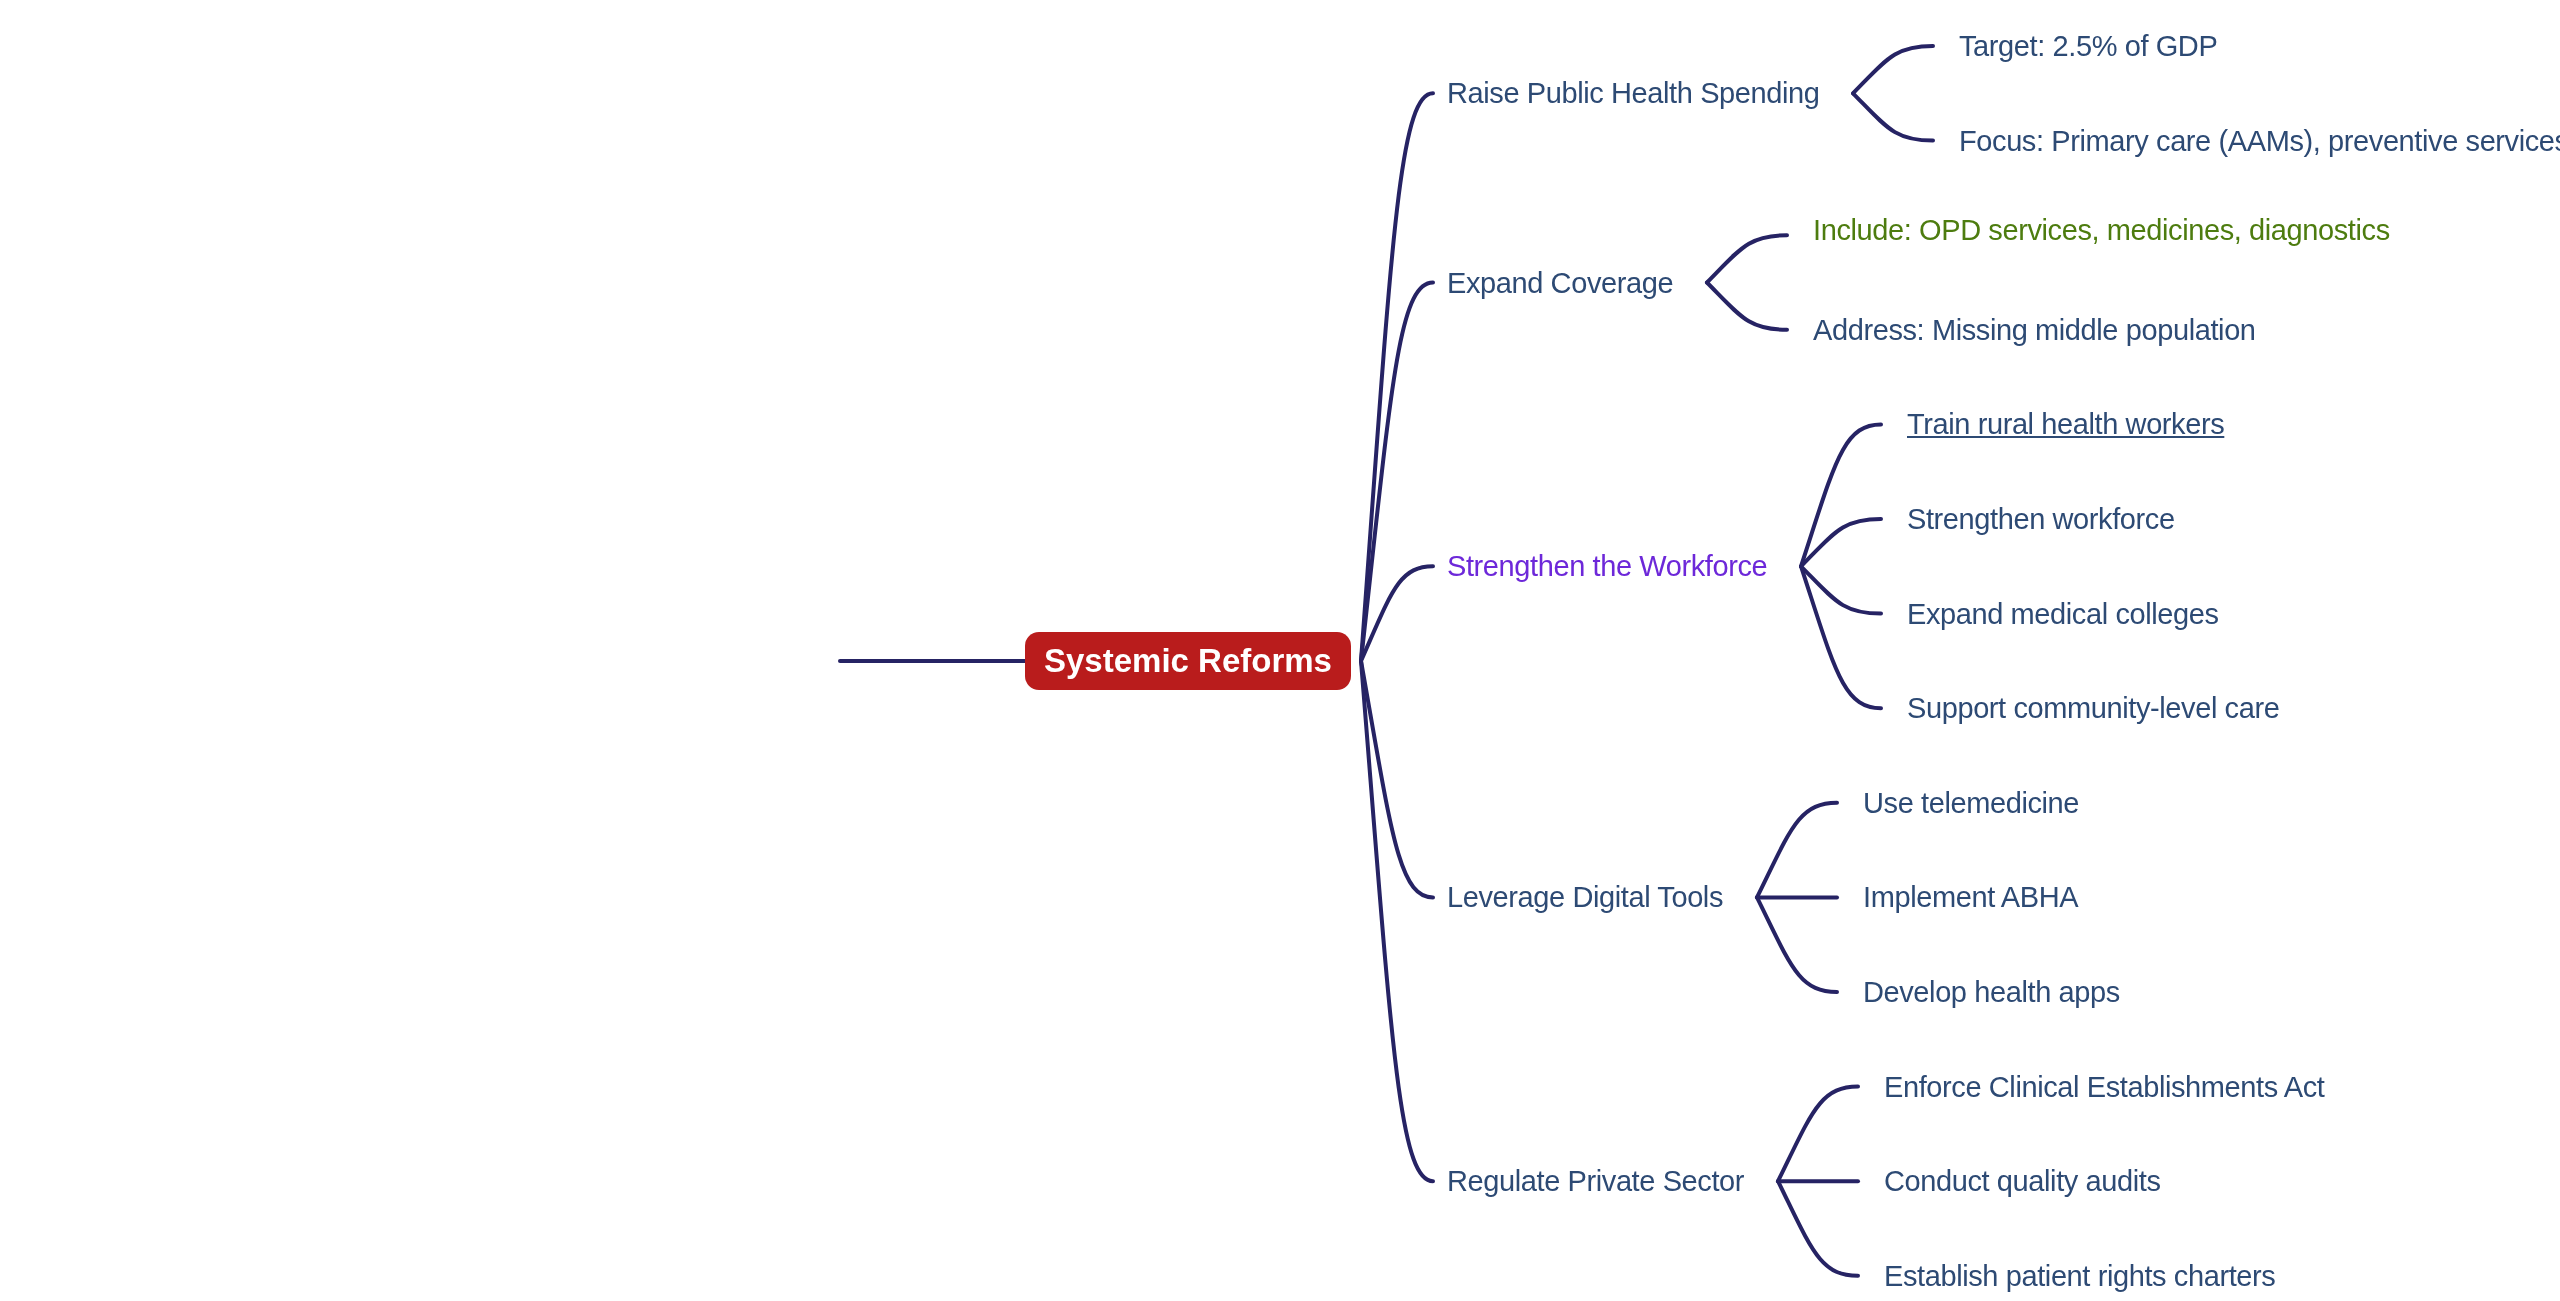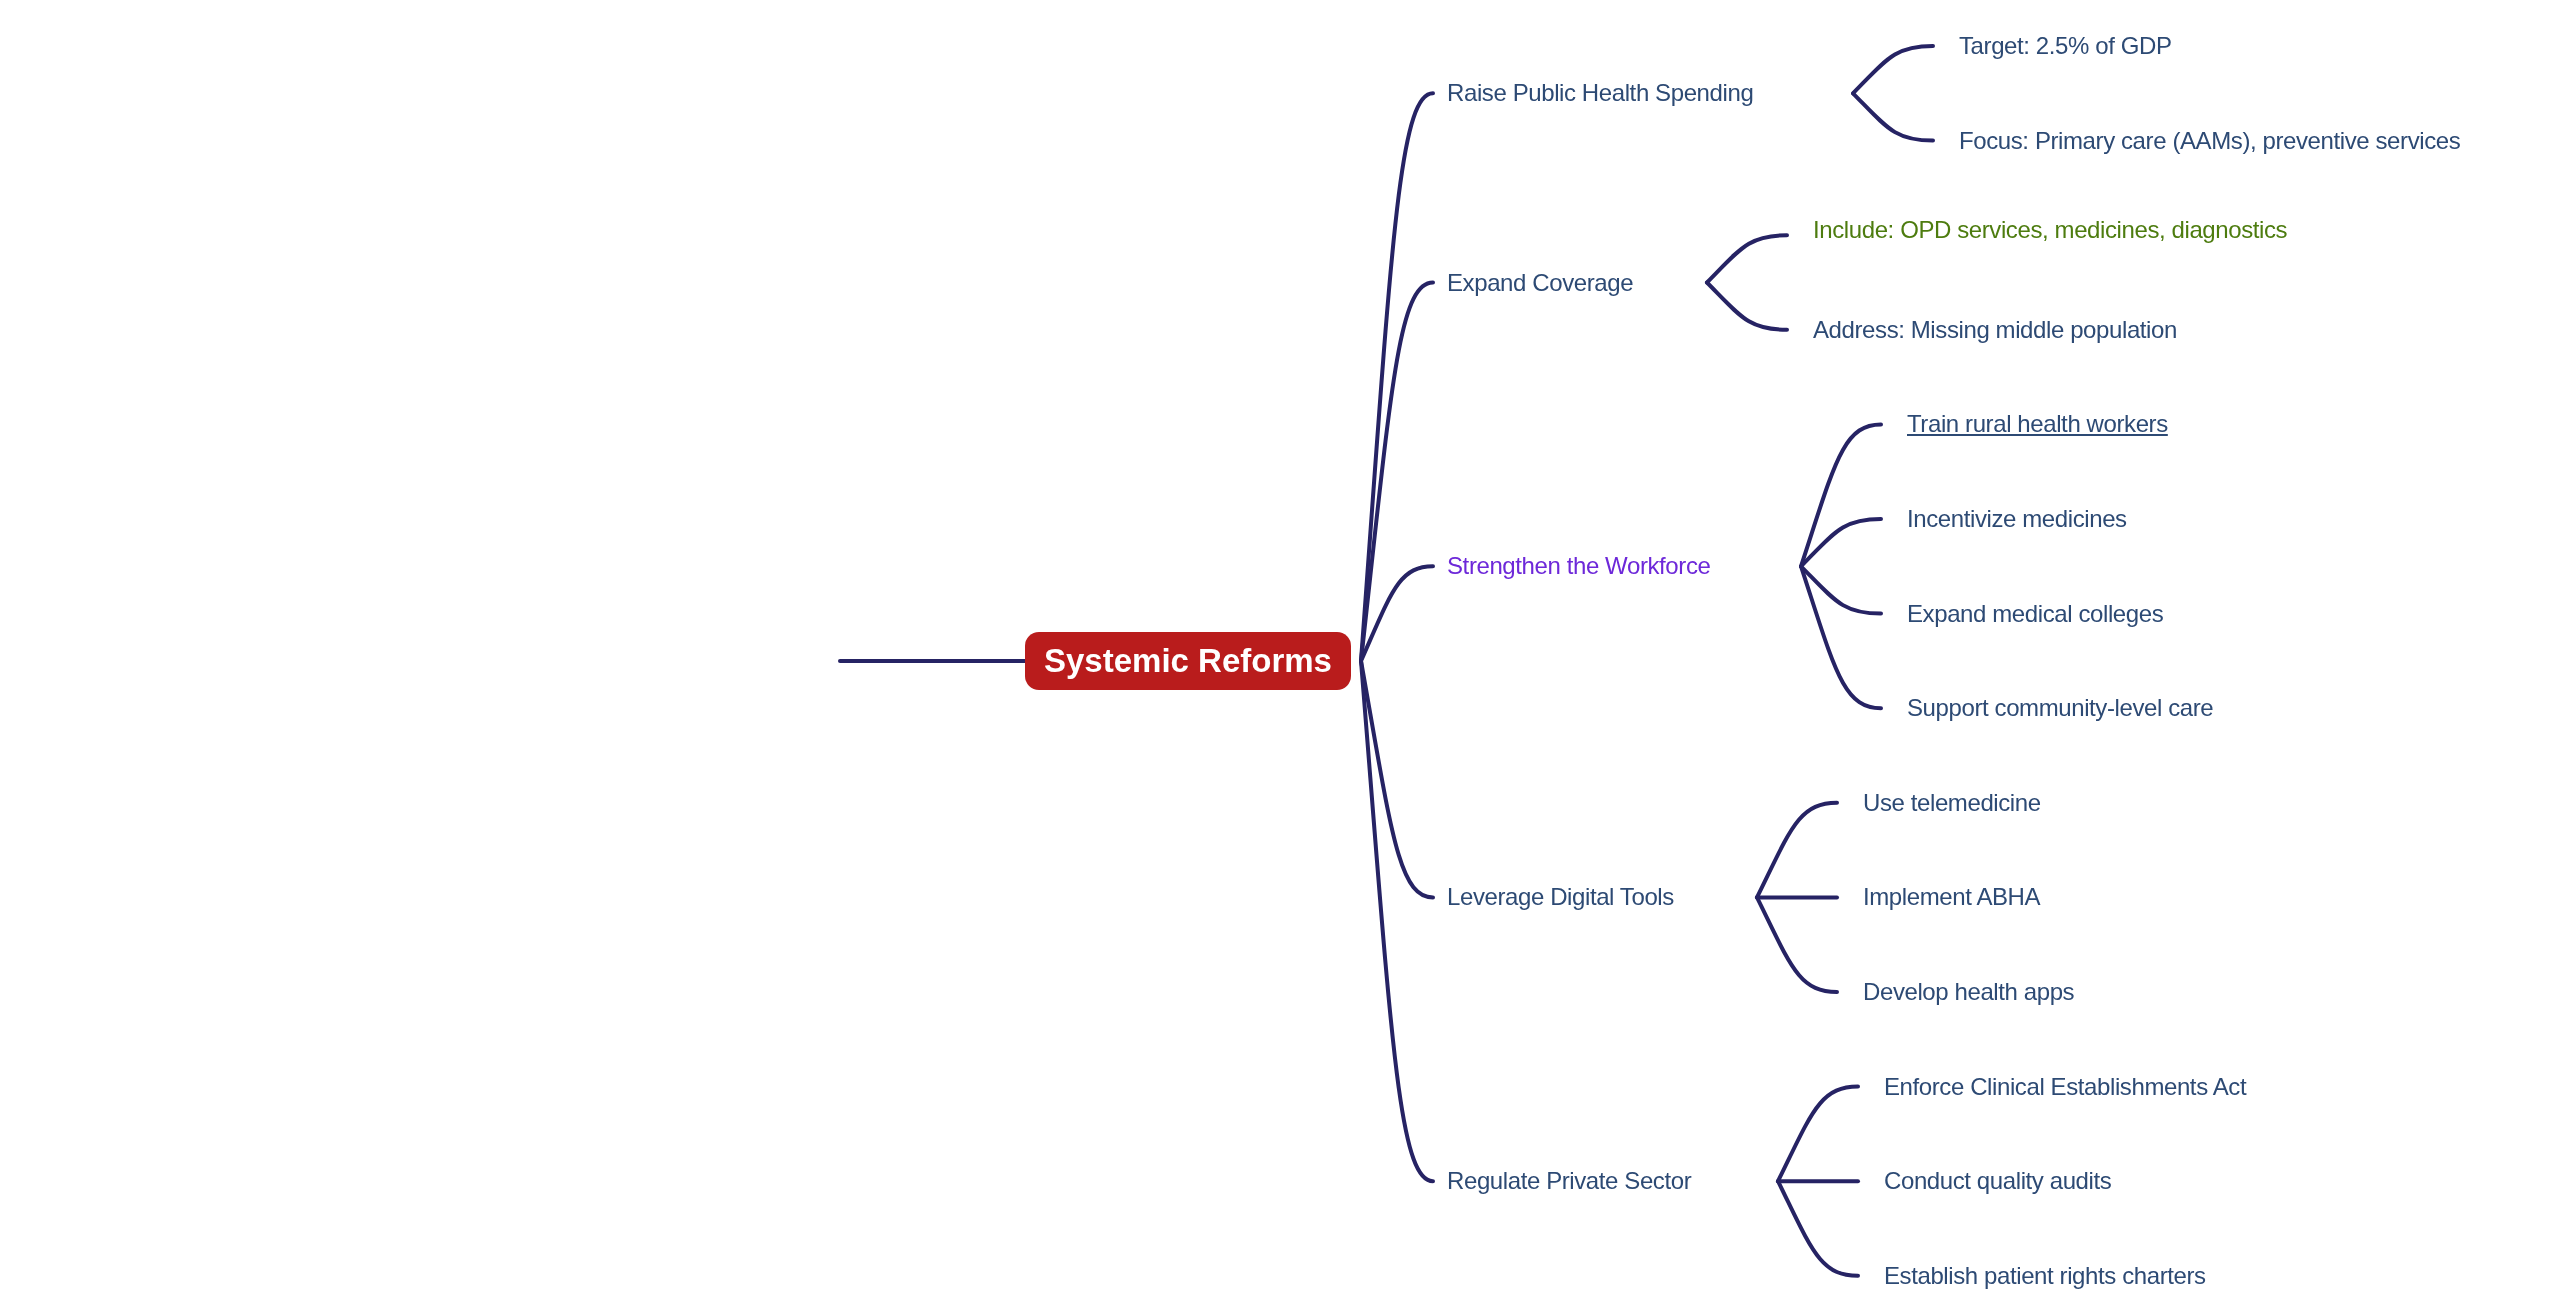--- a/index.html
+++ b/index.html
@@ -45,21 +45,21 @@
     left: 1025px;
     top: 661px;
     padding: 9px 19px;
     border-radius: 14px;
     font-size: 33px;
     line-height: 40px;
   }
   .mm-label {
     position: absolute;
     transform: translateY(-50%);
-    font-size: 24px;
+    font-size: 29px;
     letter-spacing: -0.4px;
     white-space: nowrap;
     line-height: 36px;
   }
 </style>
 </head>
 <body>
 
 <div id="canvas">
   <svg id="edges" viewBox="0 0 2560 1301" xmlns="http://www.w3.org/2000/svg">
@@ -92,21 +92,21 @@
 
   <div id="labels">
       <div class="mm-label" style="left: 1447px; top: 93.3px; color: rgb(45, 74, 116);">Raise Public Health Spending</div>
       <div class="mm-label" style="left: 1959px; top: 46px; color: rgb(45, 74, 116);">Target: 2.5% of GDP</div>
       <div class="mm-label" style="left: 1959px; top: 140.6px; color: rgb(45, 74, 116);">Focus: Primary care (AAMs), preventive services</div>
       <div class="mm-label" style="left: 1447px; top: 282.5px; color: rgb(45, 74, 116);">Expand Coverage</div>
       <div class="mm-label" style="left: 1813px; top: 230px; color: #4d7c0f;">Include: OPD services, medicines, diagnostics</div>
       <div class="mm-label" style="left: 1813px; top: 329.8px; color: rgb(45, 74, 116);">Address: Missing middle population</div>
       <div class="mm-label" style="left: 1447px; top: 566.3px; color: #6d28d9;">Strengthen the Workforce</div>
       <div class="mm-label" style="left: 1907px; top: 424.4px; color: rgb(45, 74, 116); text-decoration: underline;">Train rural health workers</div>
-      <div class="mm-label" style="left: 1907px; top: 519px; color: rgb(45, 74, 116);">Incentivize medicines</div>
+      <div class="mm-label" style="left: 1907px; top: 519px; color: rgb(45, 74, 116);">Strengthen workforce</div>
       <div class="mm-label" style="left: 1907px; top: 613.6px; color: rgb(45, 74, 116);">Expand medical colleges</div>
       <div class="mm-label" style="left: 1907px; top: 708.2px; color: rgb(45, 74, 116);">Support community-level care</div>
       <div class="mm-label" style="left: 1447px; top: 897.4px; color: rgb(45, 74, 116);">Leverage Digital Tools</div>
       <div class="mm-label" style="left: 1863px; top: 802.8px; color: rgb(45, 74, 116);">Use telemedicine</div>
       <div class="mm-label" style="left: 1863px; top: 897.4px; color: rgb(45, 74, 116);">Implement ABHA</div>
       <div class="mm-label" style="left: 1863px; top: 992px; color: rgb(45, 74, 116);">Develop health apps</div>
       <div class="mm-label" style="left: 1447px; top: 1181.2px; color: rgb(45, 74, 116);">Regulate Private Sector</div>
       <div class="mm-label" style="left: 1884px; top: 1086.6px; color: rgb(45, 74, 116);">Enforce Clinical Establishments Act</div>
       <div class="mm-label" style="left: 1884px; top: 1181.2px; color: rgb(45, 74, 116);">Conduct quality audits</div>
       <div class="mm-label" style="left: 1884px; top: 1275.8px; color: rgb(45, 74, 116);">Establish patient rights charters</div>

